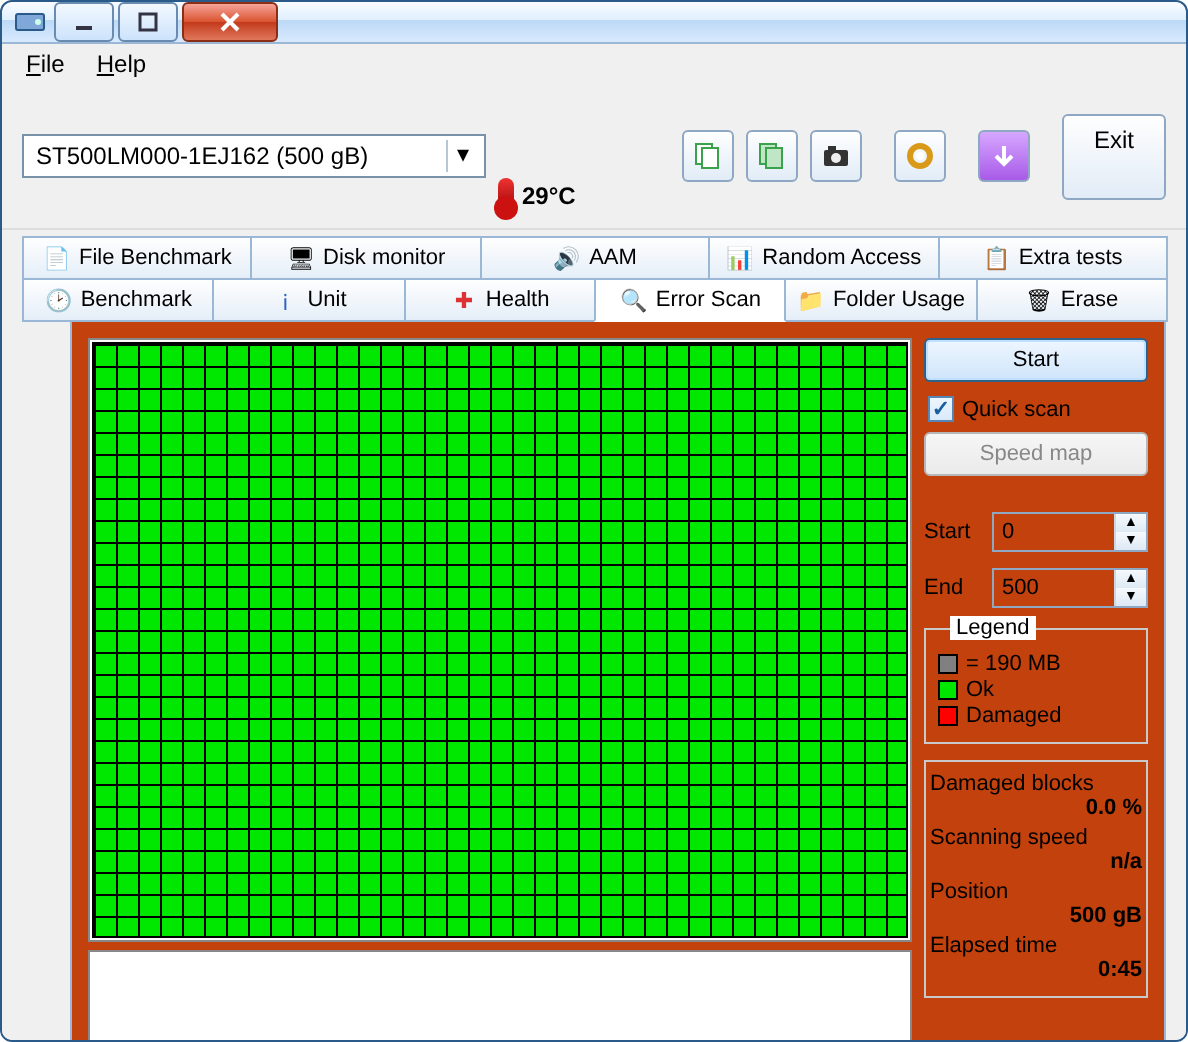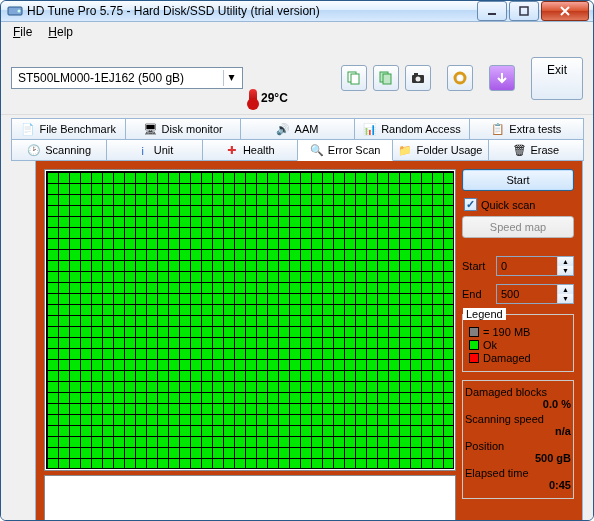--- a/index.html
+++ b/index.html
@@ -138,39 +138,38 @@
   .chk .box { width:13px; height:13px; border:1px solid #5586b5; background:linear-gradient(to bottom,#eef6ff,#d7e9fb); display:flex; align-items:center; justify-content:center; color:#1a5ea0; font-size:11px; font-weight: bold; }
   .rowctl { display:flex; align-items:center; gap:4px; margin-top:4px; }
   .rowctl label { width:30px; }
   .spin { flex:1; height:20px; border:1px solid #8ea8c3; display:flex; align-items:center; }
   .spin .val { flex:1; padding: 0 4px; }
   .spin .arrows { width:16px; height:100%; border-left:1px solid #cbd7e3; display:flex; flex-direction:column; }
   .spin .arrows div { flex:1; text-align:center; font-size:7px; line-height:9px; background:linear-gradient(to bottom,#f6f9fd,#dde9f5); }
   .select { flex:1; height:20px; border:1px solid #8ea8c3; display:flex; align-items:center; justify-content:space-between; padding:0 2px 0 6px; background:linear-gradient(to bottom,#fdfefe,#e9f1fa); }
   .select .dd { font-size:8px; }
   .legend { border:1px solid #c9c9c9; padding: 10px 6px 6px 6px; margin-top:6px; position:relative; }
-  .legend .fl { position:absolute; top:-7px; left:0; background:#fff; padding:0 3px; }
+  .legend .fl { position:absolute; top:-7px; left:12px; background:#fff; padding:0 3px; }
   .legend .li { display:flex; align-items:center; gap:4px; margin:1px 0; }
   .sw { width:10px; height:10px; border:1px solid #000; }
   .sw.gray { background:#808080; }
   .sw.green { background:#00e800; }
   .sw.red { background:#f00; }
   .stats { border:1px solid #c9c9c9; padding:4px 2px; margin-top:4px; }
   .stats .st { margin: 1px 0 0 0; }
   .stats .sv { text-align:right; font-weight:bold; margin: 0 0 3px 0; }
 </style>
 </head>
 <body>
 
 <div class="titlebar">
   <svg class="icon" viewBox="0 0 16 16">
       <rect x="1" y="4" width="14" height="8" rx="1" fill="#7fa8d8" stroke="#2a5a8a"></rect>
       <circle cx="12" cy="8" r="1.5" fill="#cfe"></circle>
     </svg>
-  <span class="title">HD Tune Pro 5.75 - Hard Disk/SSD Utility (trial version)</span>
   <div class="winbtns">
     <div class="winbtn">
         <svg width="10" height="10">
           <rect x="1" y="7" width="8" height="2" fill="#334"></rect>
         </svg>
       </div>
     <div class="winbtn">
         <svg width="10" height="10">
           <rect x="1" y="1" width="8" height="8" fill="none" stroke="#334" stroke-width="1.5"></rect>
         </svg>
@@ -253,21 +252,21 @@
         <span>Random Access</span>
       </div>
     <div class="tab">
         <span class="ticon">📋</span>
         <span>Extra tests</span>
       </div>
   </div>
   <div class="tabstrip row2">
     <div class="tab">
         <span class="ticon" style="color:#d9a400">🕑</span>
-        <span>Scanning</span>
+        <span>Benchmark</span>
       </div>
     <div class="tab">
         <span class="ticon" style="color:#2a66c7">ℹ</span>
         <span>Unit</span>
       </div>
     <div class="tab">
         <span class="ticon" style="color:#d33">✚</span>
         <span>Health</span>
       </div>
     <div class="tab active">

